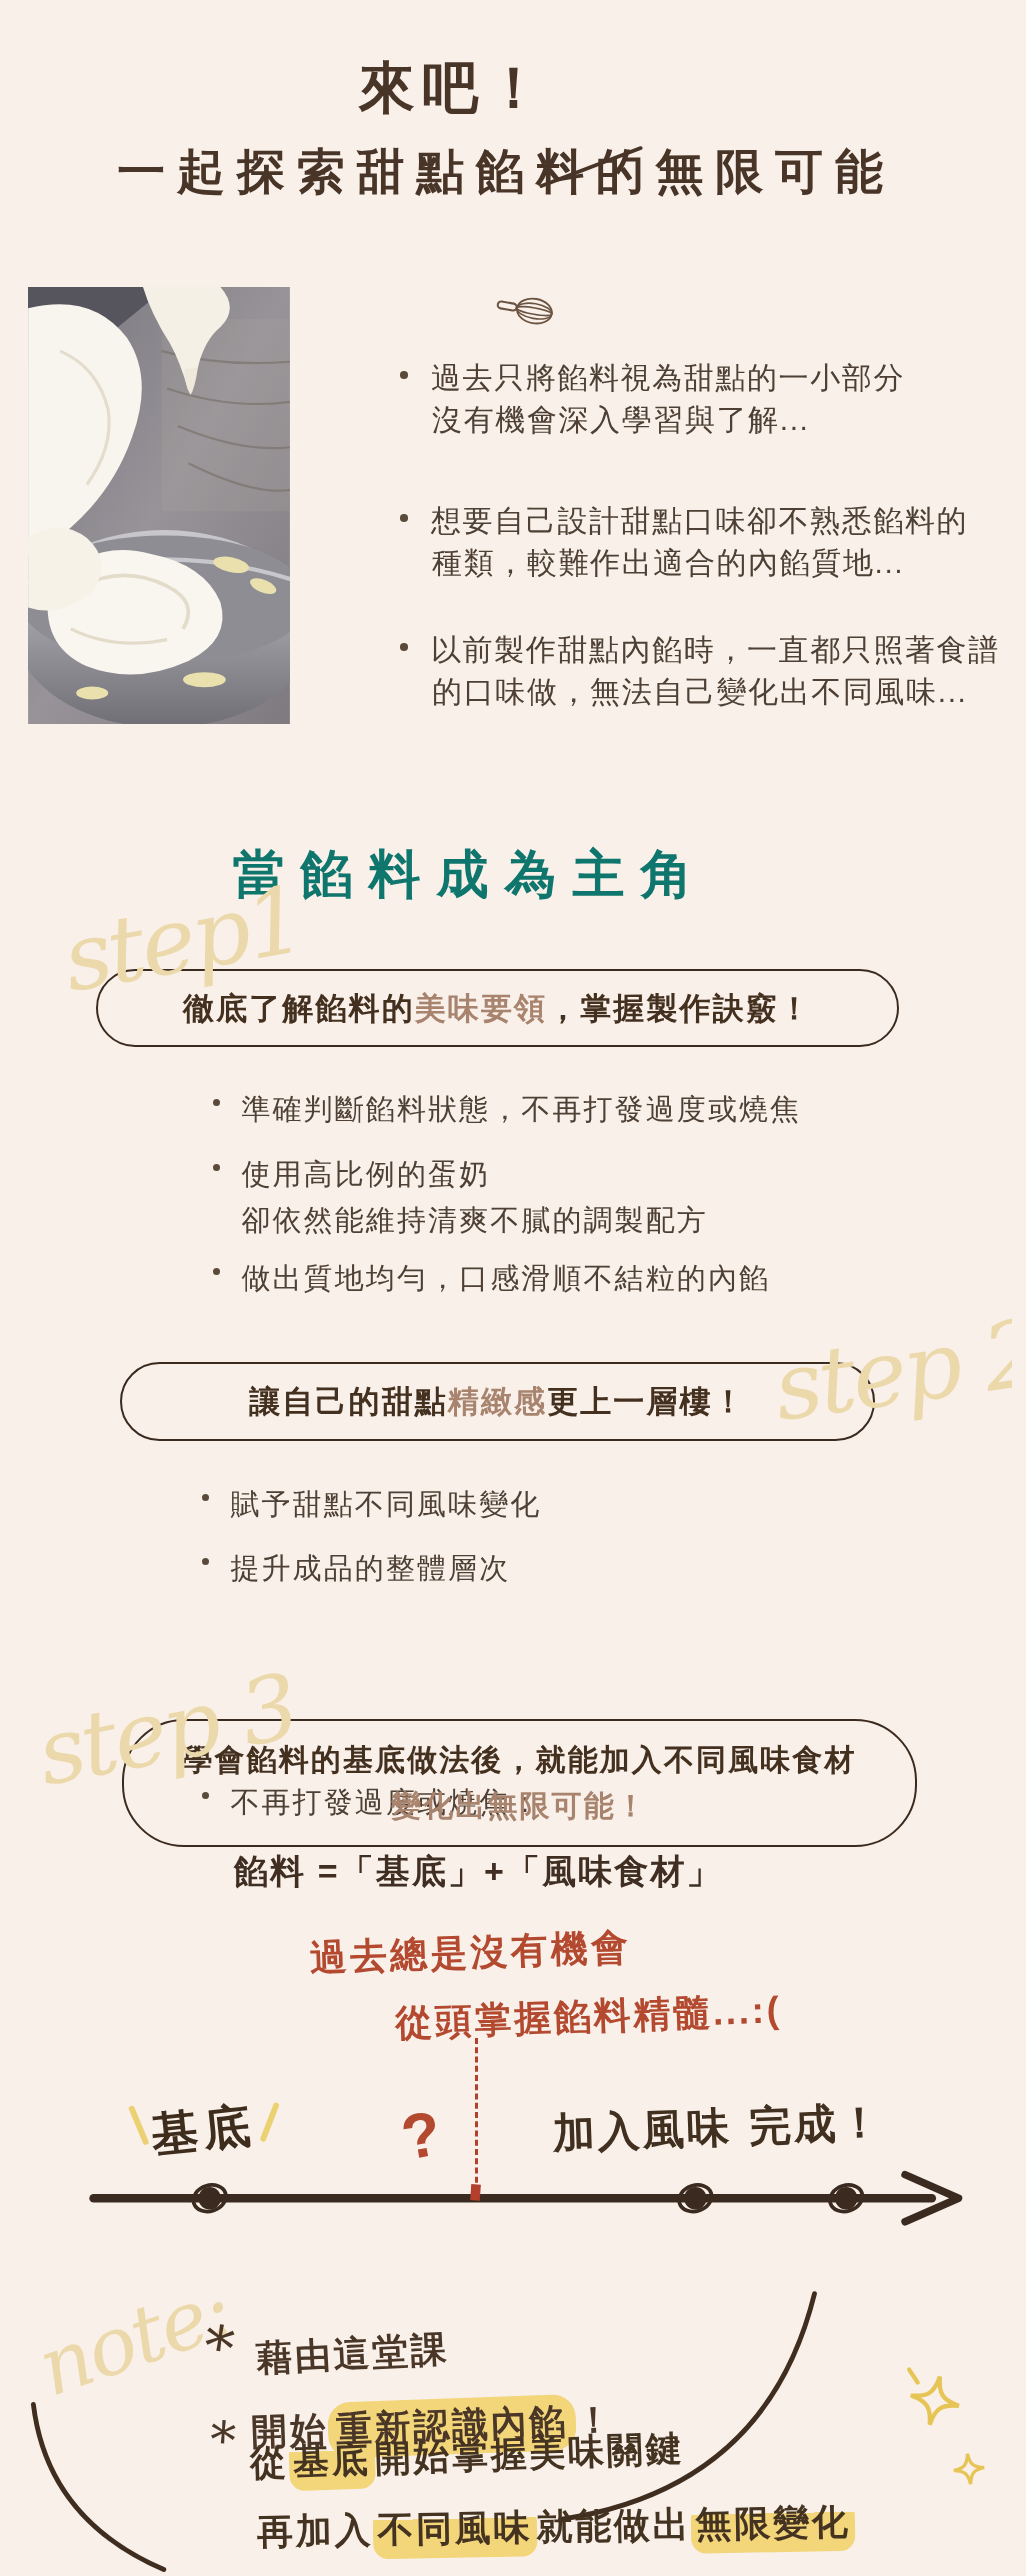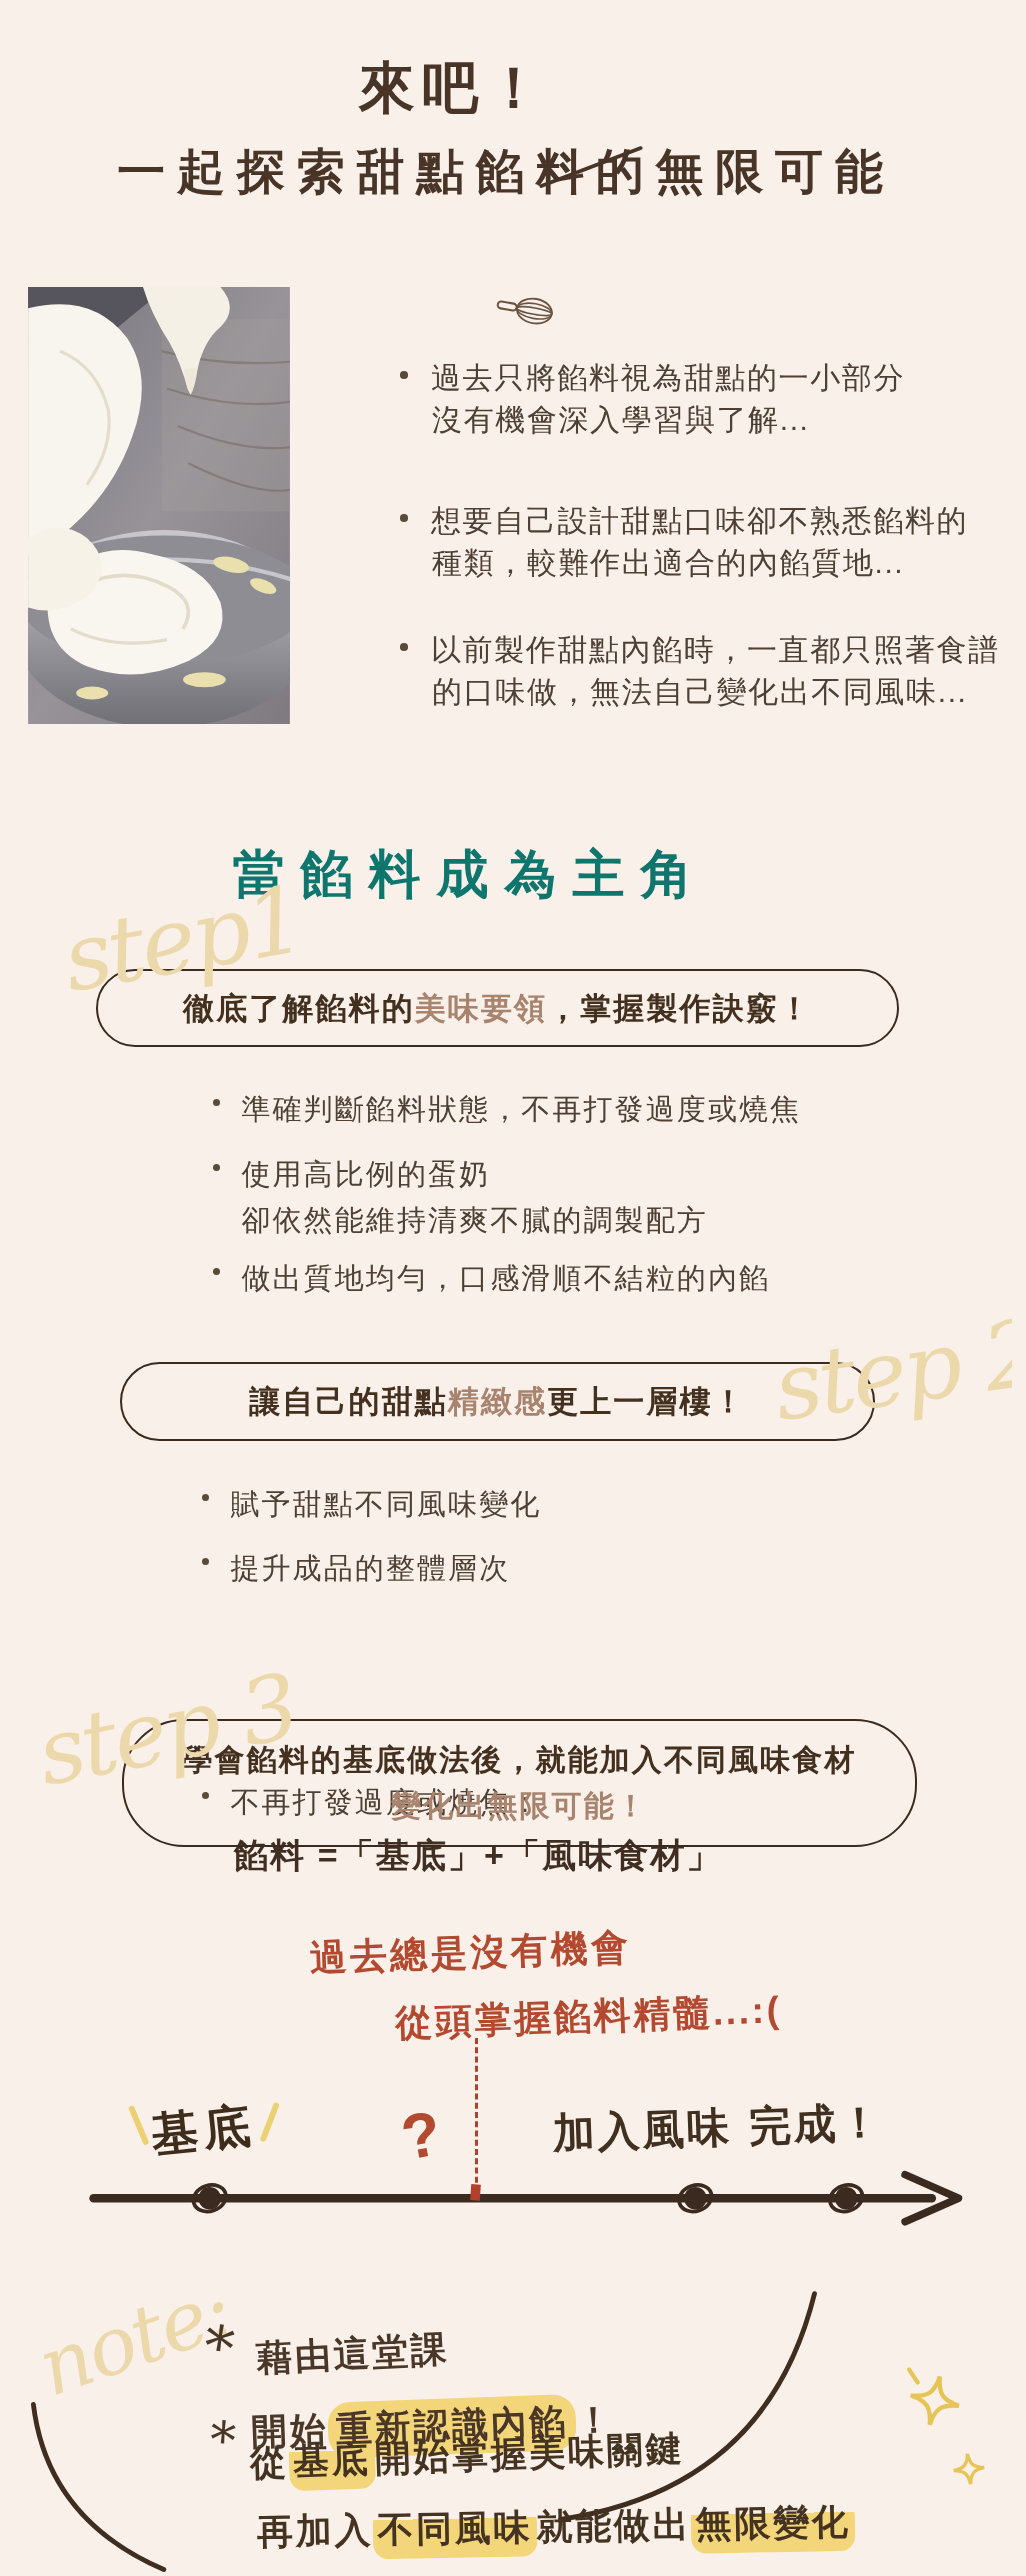--- a/index.html
+++ b/index.html
@@ -20,21 +20,21 @@
   .section-title{font-size:52px;letter-spacing:16px;color:#0f766e;font-weight:700;text-align:center;width:941px;}
 
   .pill{border:2.1px solid #3b2a1e;background:transparent;display:flex;align-items:center;justify-content:center;}
   .pill-text{font-size:31px;font-weight:600;letter-spacing:2.1px;color:#44301f;text-align:center;line-height:45px;}
   .accent{color:#a8846e;}
 
   .step-bullet{display:flex;align-items:flex-start;}
   .sb-dot{width:7px;height:7px;border-radius:50%;background:#5a4a3a;margin:13px 21.4px 0 0;flex:0 0 auto;}
   .sb-lines{font-size:29px;line-height:46px;letter-spacing:2.1px;color:#4e4034;}
 
-  .formula{font-size:34px;font-weight:700;letter-spacing:2.1px;color:#3f2e21;}
+  .formula{font-size:34px;font-weight:700;letter-spacing:2.1px;color:#3f2e21;margin-top:16px;}
 
   .redhand{color:#b3492f;font-weight:600;}
   .dashed-red{border-left:3.7px dashed #b2402c;}
 
   .hl1{background:#f3d57a;border-radius:22.5px;padding:6.4px 7.5px 8.6px;}
   .hl2{background:linear-gradient(180deg, rgba(243,213,122,0) 22%, #f3d57a 22%);border-radius:15px;padding:0 4.3px 8.6px;}
 
   .note-line{font-size:36px;color:#4a3728;font-weight:600;letter-spacing:2.7px;}
   .asterisk{font-family:"DejaVu Serif",serif;color:#4a3728;line-height:1;}
   svg{display:block;}

